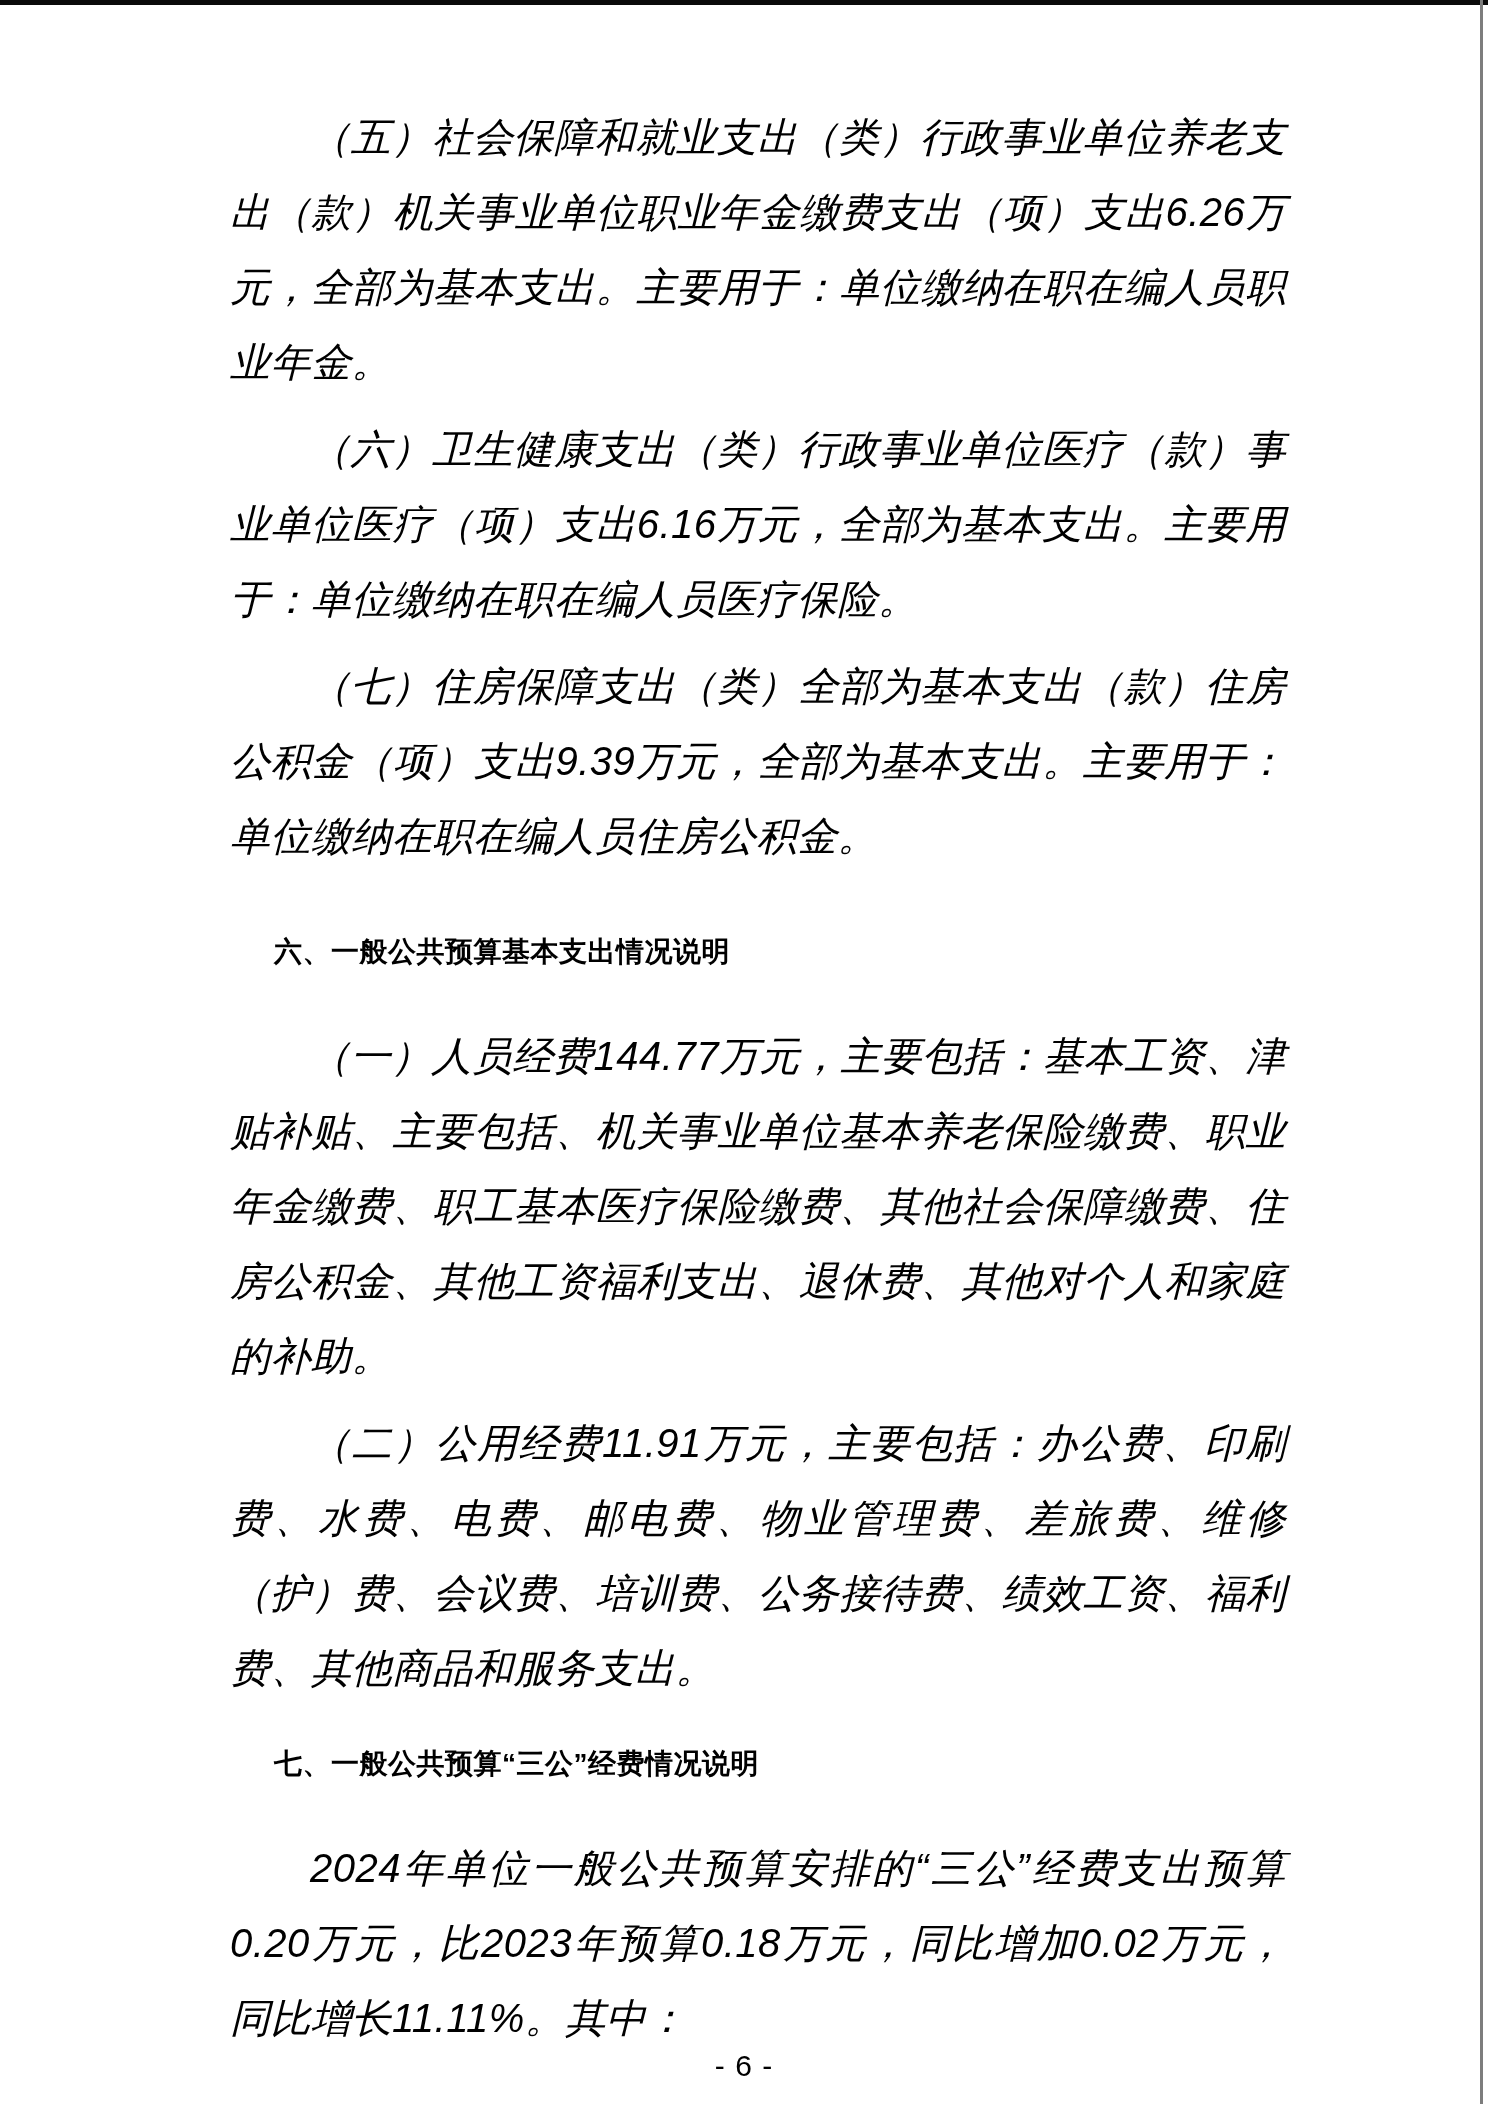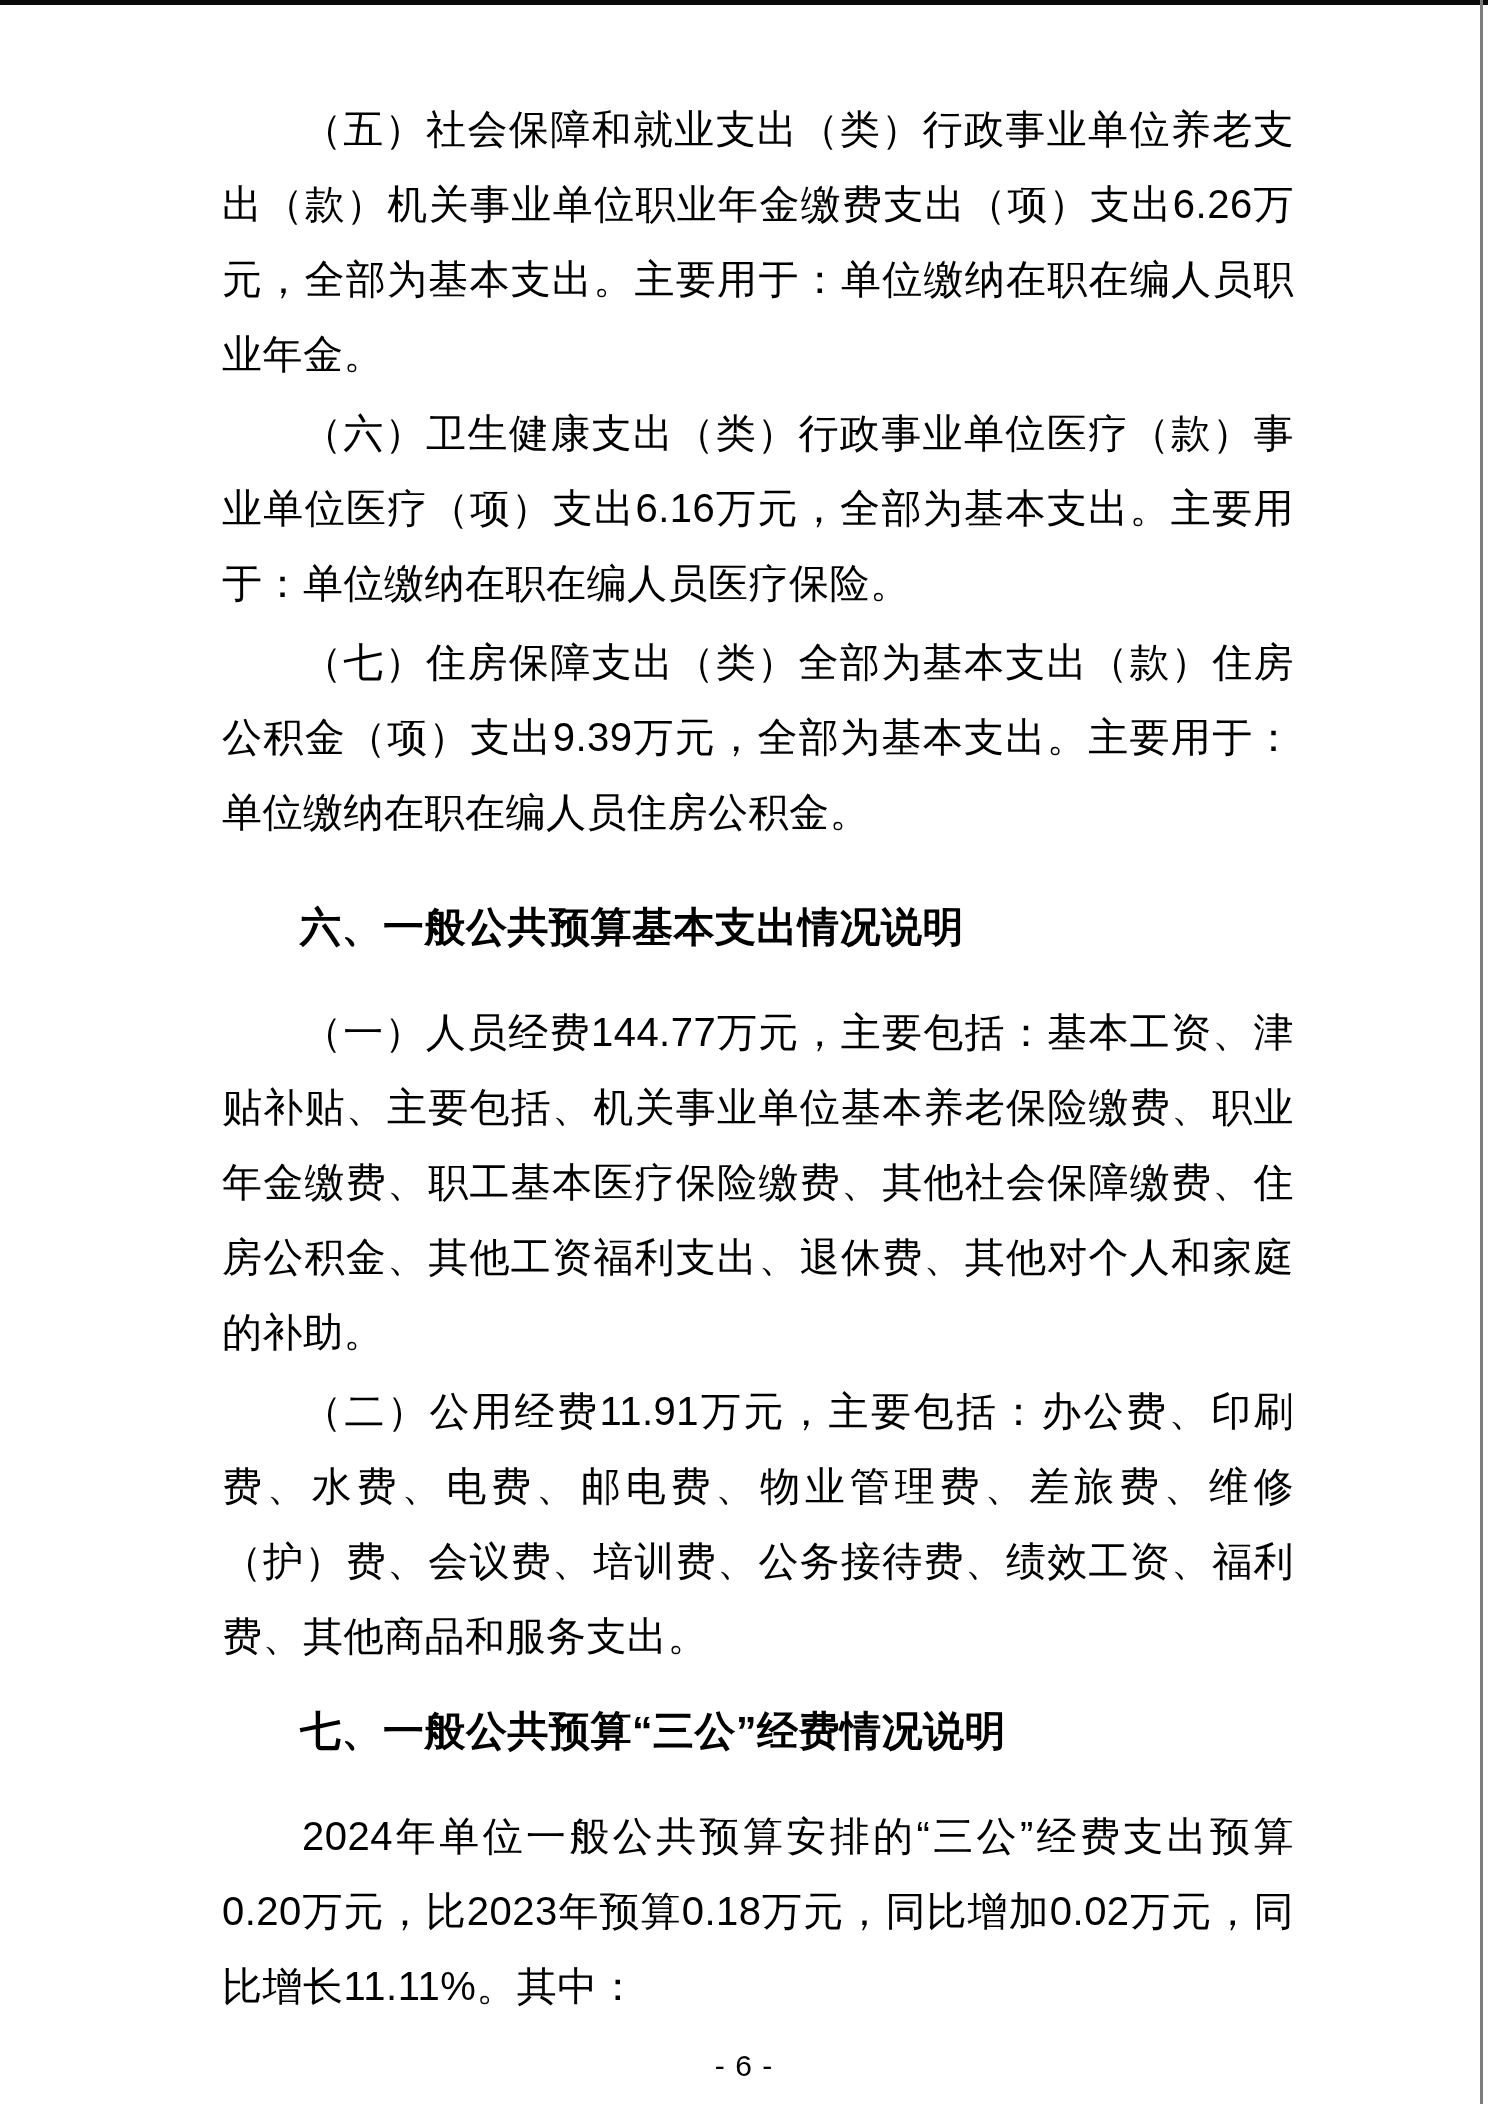--- a/index.html
+++ b/index.html
@@ -43,26 +43,27 @@
     top: 0;
     width: 1080px;
     padding-top: 88px;
     font-size: 40px;
     line-height: 75px;
     text-align: justify;
     text-justify: inter-ideograph;
     letter-spacing: 0.5px;
   }
   .para {
-    margin: 4px;
+    margin: 12px;
     text-indent: 2em;
+    font-style: italic;
   }
   .heading {
     margin: 40px 0 30px 0;
-    font-size: 41px;
+    font-size: 28px;
     font-weight: bold;
     text-indent: 2em;
     line-height: 75px;
     text-align: left;
   }
   .heading.second {
     margin: 20px 0 30px 0;
   }
   .footer {
     position: absolute;

